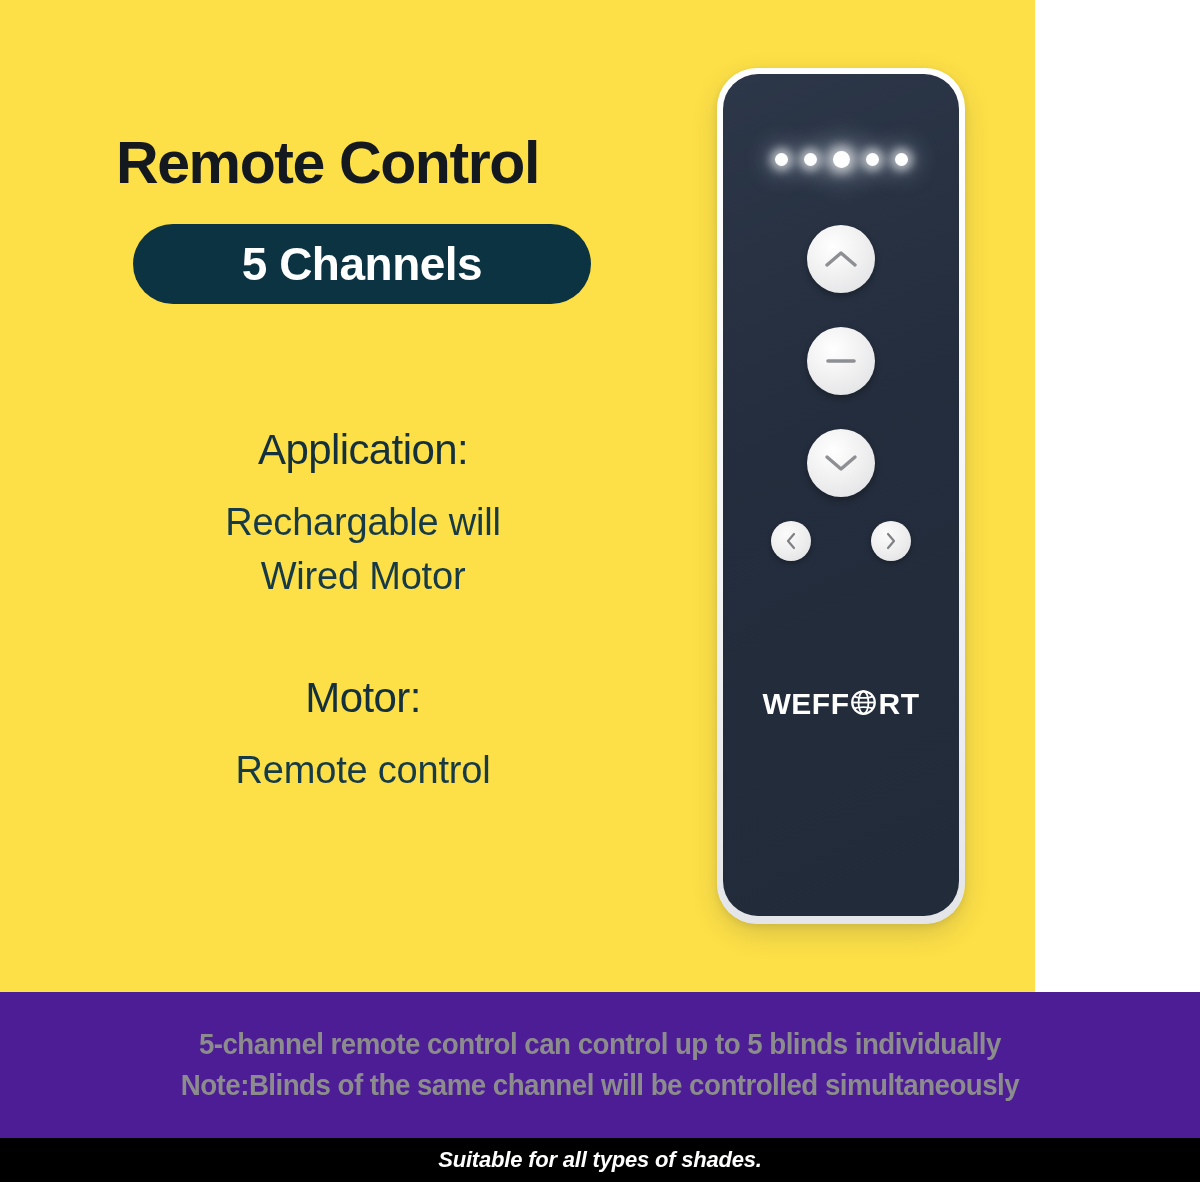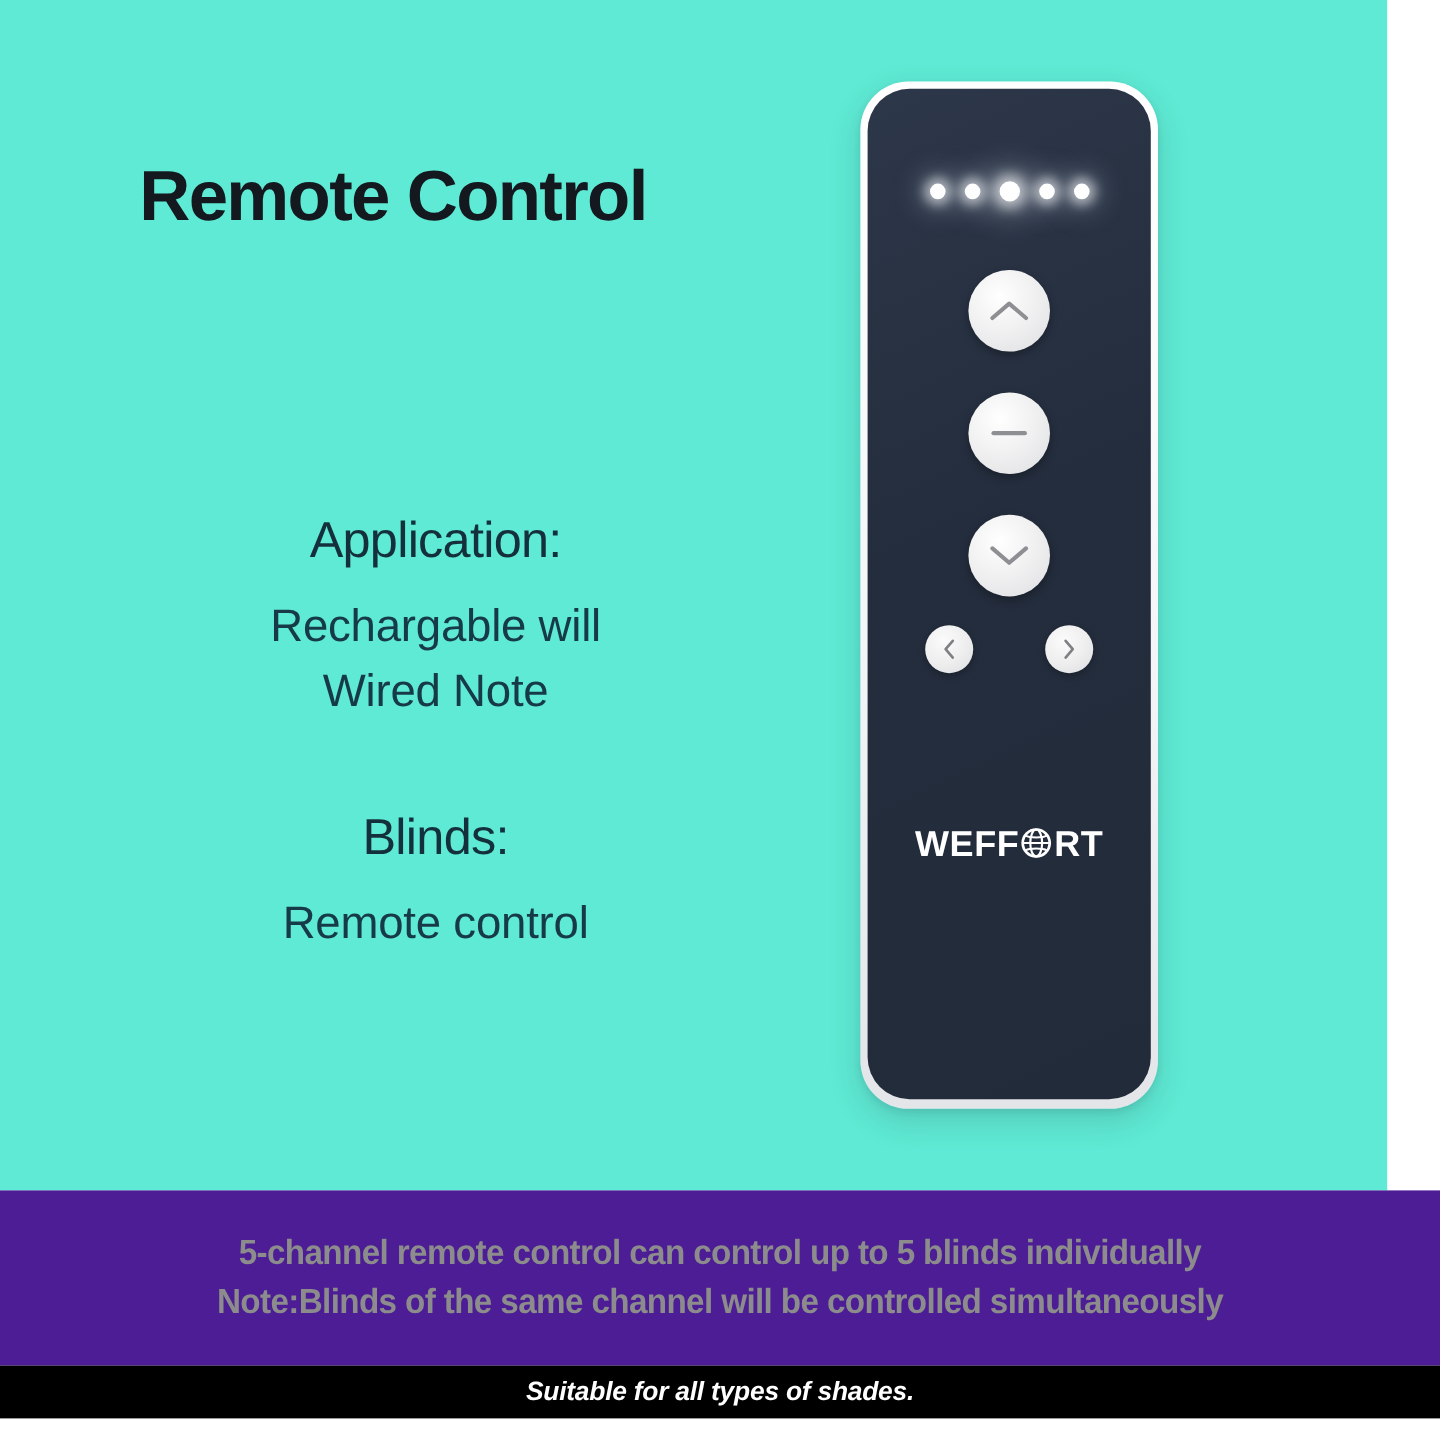--- a/index.html
+++ b/index.html
@@ -12,23 +12,23 @@
     background: #ffffff;
     font-family: "Liberation Sans", sans-serif;
     overflow: hidden;
     position: relative;
   }
 
   
   .stage {
     position: absolute;
     left: 0; top: 0;
-    width: 1156px;
+    width: 1035px;
     height: 992px;
-    background: #5eead4;
+    background: #fde047;
   }
 
   
   .left-col {
     position: absolute;
     left: 0;
     top: 0;
     width: 720px;
     height: 992px;
   }
@@ -260,31 +260,34 @@
 </style>
 </head>
 <body>
 
 <div class="stage">
 
   <div class="left-col">
 
     <div class="title">Remote Control</div>
 
+    <div class="pill">
+      <span class="pill-label">5 Channels</span>
+    </div>
 
     <div class="section application">
       <div class="section-heading">Application:</div>
       <div class="section-body">
         <span class="line">Rechargable will</span>
-        <span class="line">Wired Note</span>
+        <span class="line">Wired Motor</span>
       </div>
     </div>
 
     <div class="section notes">
-      <div class="section-heading">Blinds:</div>
+      <div class="section-heading">Motor:</div>
       <div class="section-body">
         <span class="line">Remote control</span>
       </div>
     </div>
 
   </div>
 
   <div class="remote-area">
     <div class="remote-bezel">
       <div class="remote-body">

